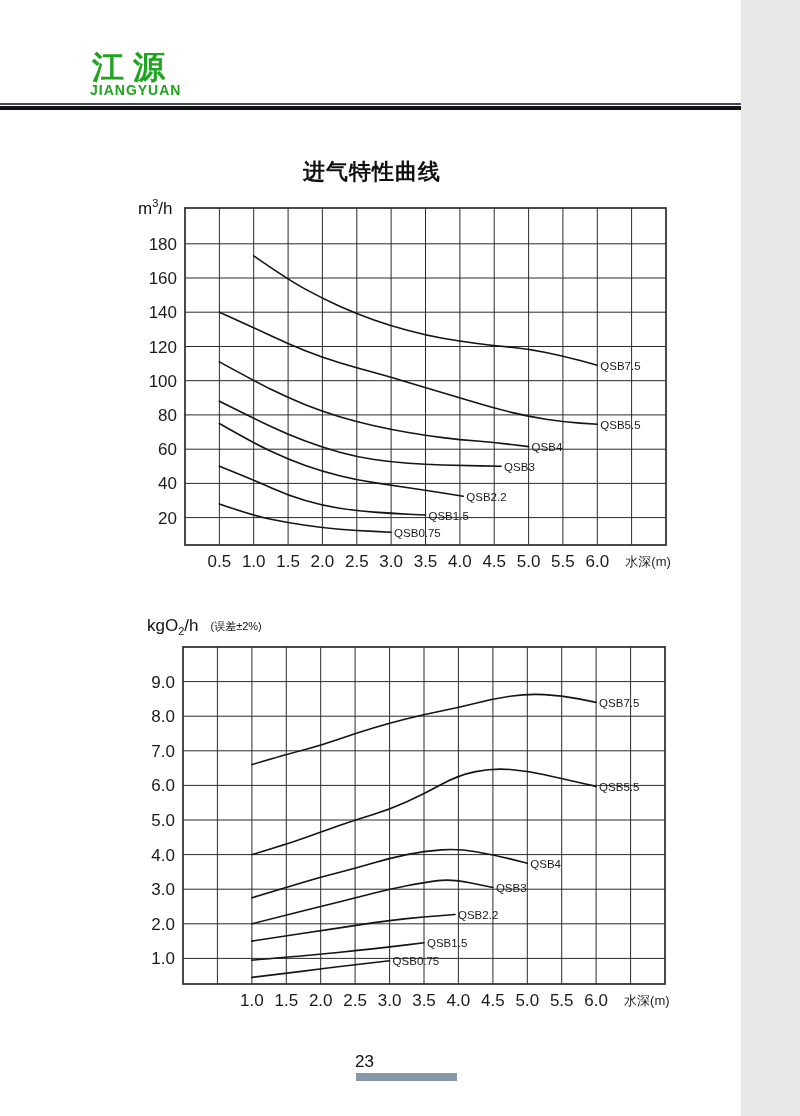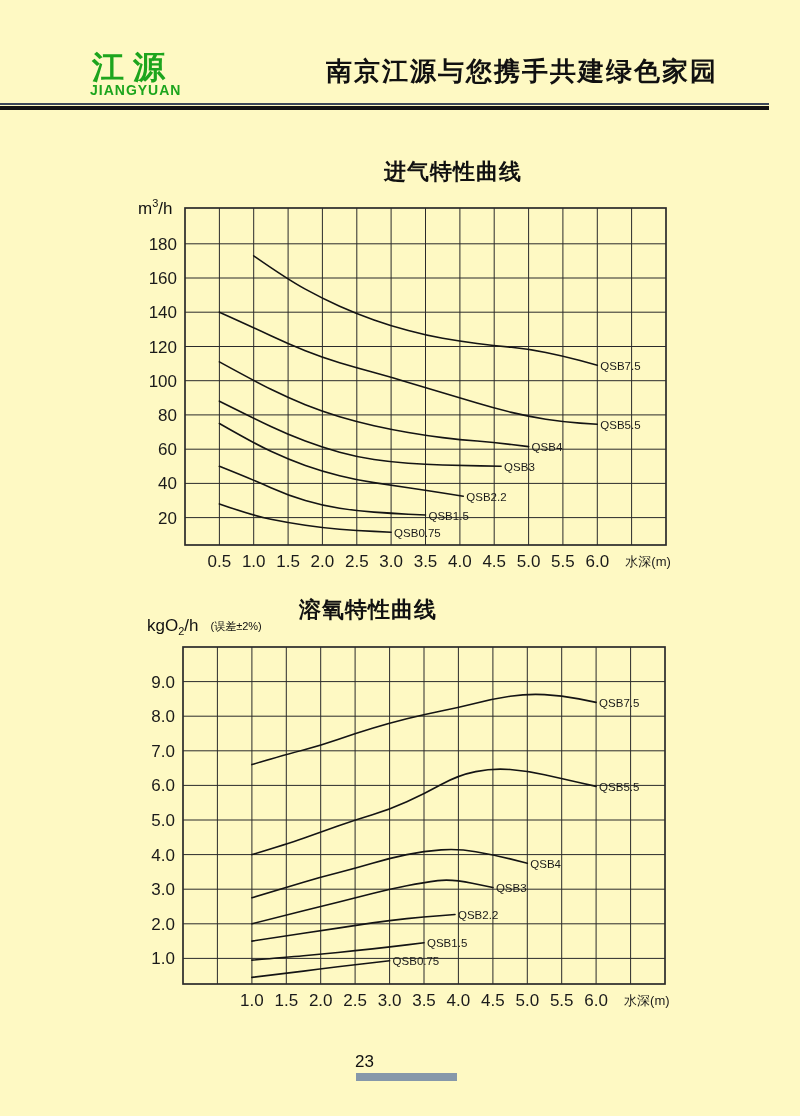--- a/index.html
+++ b/index.html
@@ -1,56 +1,54 @@
 <!DOCTYPE html>
 <html><head>
 <meta charset="utf-8">
 <style>
   html,body{margin:0;padding:0;background:#e8e8e8;}
-  .page{position:relative;width:800px;height:1116px;background:#fef9c3;overflow:hidden;
+  .page{position:relative;width:741px;height:1116px;background:#ffffff;overflow:hidden;
         font-family:"Liberation Sans",sans-serif;color:#111;}
   .logo-cn{position:absolute;left:92px;top:46px;font-size:32px;font-weight:bold;
            letter-spacing:9px;font-family:"DejaVu Serif",serif;}
   .logo-en{position:absolute;left:90px;top:82px;font-size:14px;font-weight:bold;
            letter-spacing:1px;}
   .slogan{position:absolute;left:326px;top:54px;font-size:26px;font-weight:bold;
           letter-spacing:2px;font-family:"DejaVu Serif",serif;white-space:nowrap;}
   .rule-thin{position:absolute;left:0;top:103px;width:769px;height:2px;background:#3c4758;}
   .rule-thick{position:absolute;left:0;top:106px;width:769px;height:4px;background:#121212;}
   .chart-title{position:absolute;width:300px;text-align:center;font-size:22px;
                font-weight:bold;letter-spacing:1px;margin:0;}
-  #t1{left:222px;top:157px;text-align:right;}
+  #t1{left:222px;top:157px;}
   #t2{left:218px;top:595px;}
   .y-unit{position:absolute;font-size:17px;white-space:nowrap;}
   #yl1{left:138px;top:197px;}
   #yl2{left:147px;top:616px;}
   .y-unit sup,.y-unit sub{font-size:11px;}
   .unit-note{font-size:11px;margin-left:12px;position:relative;top:-1px;}
   #charts-canvas{position:absolute;left:0;top:0;}
   .pagenum{position:absolute;left:355px;top:1052px;width:101px;font-size:17px;}
   .footer-bar{position:absolute;left:356px;top:1073px;width:101px;height:8px;background:#8698aa;}
 </style>
 </head>
 <body>
 
 <div class="page">
 
   <div>
     <div class="logo-cn" style="color: rgb(29, 165, 29);">江源</div>
     <div class="logo-en" style="color: rgb(29, 165, 29);">JIANGYUAN</div>
   </div>
 
-  <div class="slogan">南京江源与您携手共建绿色家园</div>
   <div class="rule-thin"></div>
   <div class="rule-thick"></div>
 
   <h2 id="t1" class="chart-title">进气特性曲线</h2>
   <div id="yl1" class="y-unit">m<sup>3</sup>/h</div>
 
-  <h2 id="t2" class="chart-title">溶氧特性曲线</h2>
   <div id="yl2" class="y-unit"><span id="yl2u">kgO<sub>2</sub>/h</span><span class="unit-note">(误差±2%)</span></div>
 
   <svg id="charts-canvas" width="800" height="1116" viewBox="0 0 800 1116">
       <g stroke="#2b2b2b" stroke-width="1" fill="none">
         <line x1="219.4" y1="208" x2="219.4" y2="545"></line>
         <line x1="253.7" y1="208" x2="253.7" y2="545"></line>
         <line x1="288.1" y1="208" x2="288.1" y2="545"></line>
         <line x1="322.4" y1="208" x2="322.4" y2="545"></line>
         <line x1="356.8" y1="208" x2="356.8" y2="545"></line>
         <line x1="391.1" y1="208" x2="391.1" y2="545"></line>

